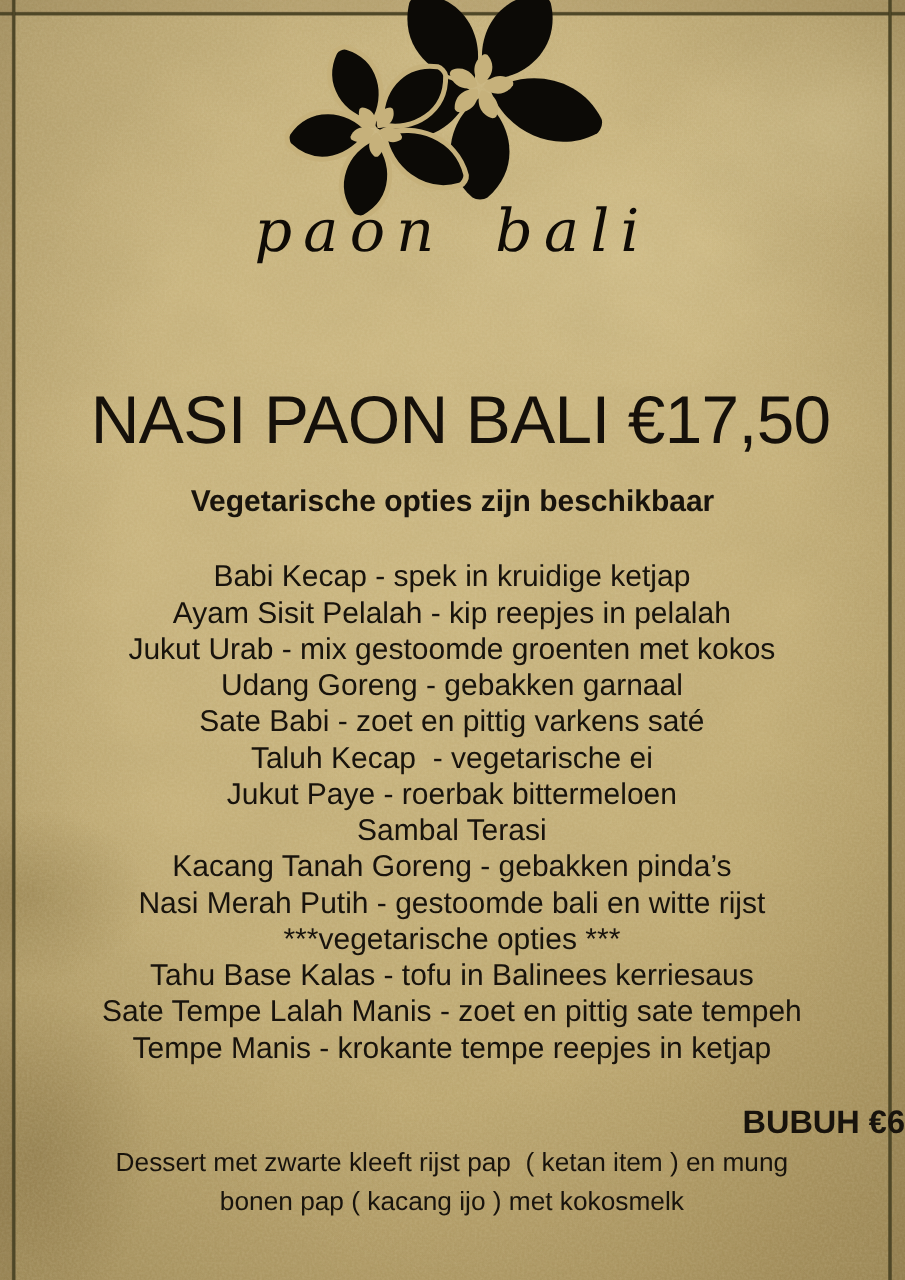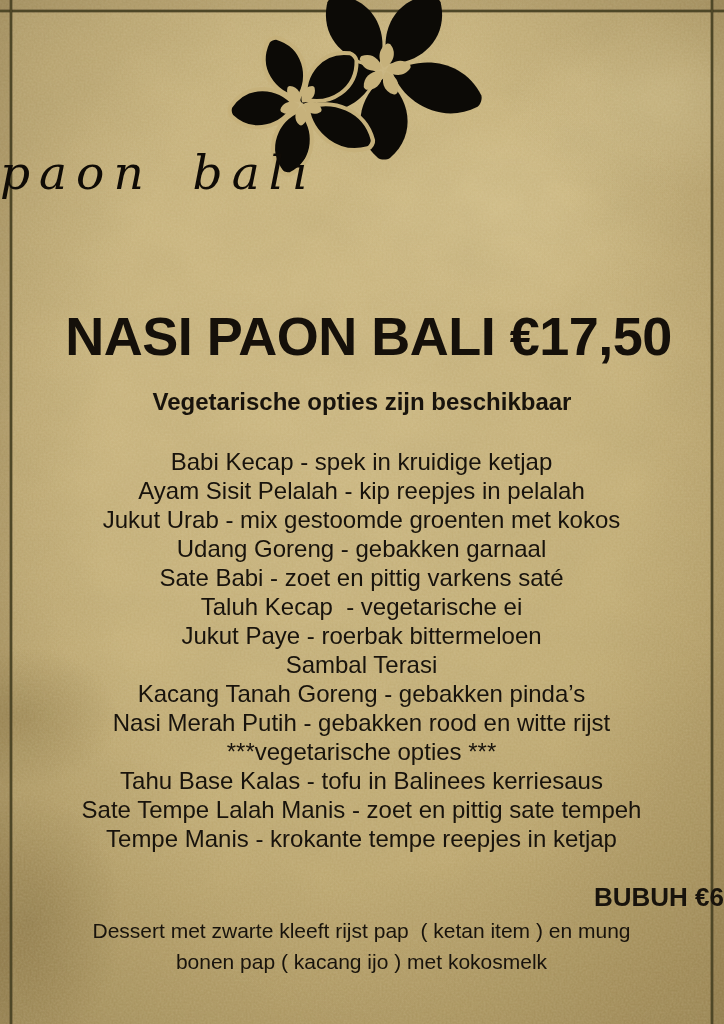--- a/index.html
+++ b/index.html
@@ -28,37 +28,37 @@
   .frame-left{top:0;bottom:0;left:10px;width:2px;}
   .frame-right{top:0;bottom:0;left:711px;width:2px;}
   .edge{position:absolute;background:rgba(104,88,48,0.14);pointer-events:none;z-index:1;}
   .edge-top{left:0;right:0;top:0;height:10px;}
   .edge-left{left:0;top:0;bottom:0;width:10px;}
   .edge-right{left:713px;right:0;top:0;bottom:0;}
   
   .flowers{position:absolute;left:0;top:0;z-index:3;}
   
   .logo{
-    position:absolute;left:0;right:0;top:145px;
-    text-align:left;z-index:4;
+    position:absolute;left:0;right:0;top:158px;
+    text-align:center;z-index:4;
     font-family:"DejaVu Serif", serif;
     font-style:italic;
     font-size:47px;line-height:1.2;
     letter-spacing:9px;word-spacing:16px;
     color:#0f0b06;
   }
   .date-line{
     position:absolute;left:0;right:0;top:247px;
     text-align:center;z-index:4;
     font-size:25px;font-weight:bold;
   }
   .main-title{
     position:absolute;left:0;right:0;top:305px;
     margin:0;text-align:center;z-index:4;
-    font-size:54px;font-weight:700;letter-spacing:-0.5px;
+    font-size:54px;font-weight:400;letter-spacing:-0.5px;
     color:#15100a;
     padding-left:13px;
   }
   .subtitle{
     position:absolute;left:0;right:0;top:388px;
     text-align:center;z-index:4;
     font-size:24px;font-weight:bold;
   }
   .menu-list{
     position:absolute;left:12px;right:13px;top:447px;
@@ -143,21 +143,21 @@
   <div class="menu-list">
       <div class="menu-line">Babi Kecap - spek in kruidige ketjap</div>
       <div class="menu-line">Ayam Sisit Pelalah - kip reepjes in pelalah</div>
       <div class="menu-line">Jukut Urab - mix gestoomde groenten met kokos</div>
       <div class="menu-line">Udang Goreng - gebakken garnaal</div>
       <div class="menu-line">Sate Babi - zoet en pittig varkens saté</div>
       <div class="menu-line">Taluh Kecap  - vegetarische ei</div>
       <div class="menu-line">Jukut Paye - roerbak bittermeloen</div>
       <div class="menu-line">Sambal Terasi</div>
       <div class="menu-line">Kacang Tanah Goreng - gebakken pinda’s</div>
-      <div class="menu-line">Nasi Merah Putih - gebakken rood en witte rijst</div>
+      <div class="menu-line">Nasi Merah Putih - gestoomde bali en witte rijst</div>
       <div class="menu-line">***vegetarische opties ***</div>
       <div class="menu-line">Tahu Base Kalas - tofu in Balinees kerriesaus</div>
       <div class="menu-line">Sate Tempe Lalah Manis - zoet en pittig sate tempeh</div>
       <div class="menu-line">Tempe Manis - krokante tempe reepjes in ketjap</div>
     </div>
 
   <div class="dessert-title">BUBUH €6</div>
   <div class="dessert-lines">
       <div class="dessert-line">Dessert met zwarte kleeft rijst pap  ( ketan item ) en mung</div>
       <div class="dessert-line">bonen pap ( kacang ijo ) met kokosmelk</div>

